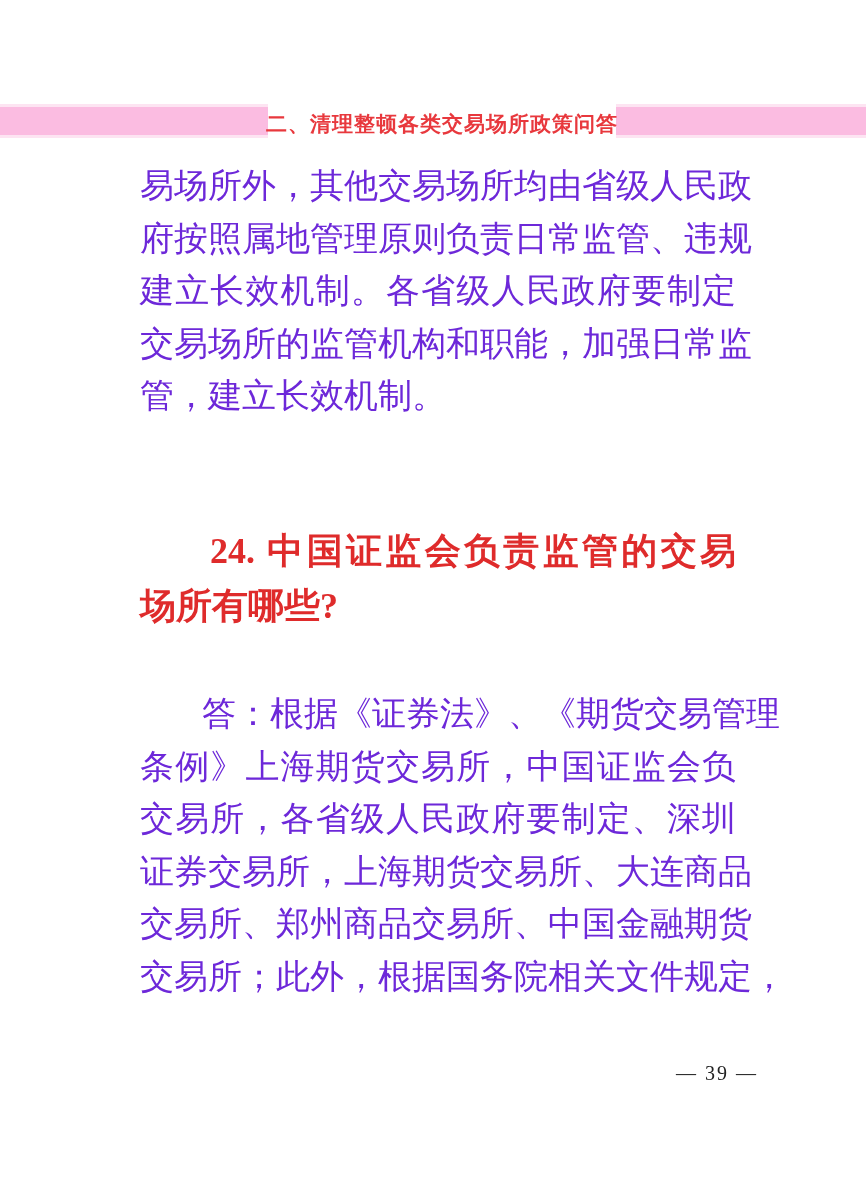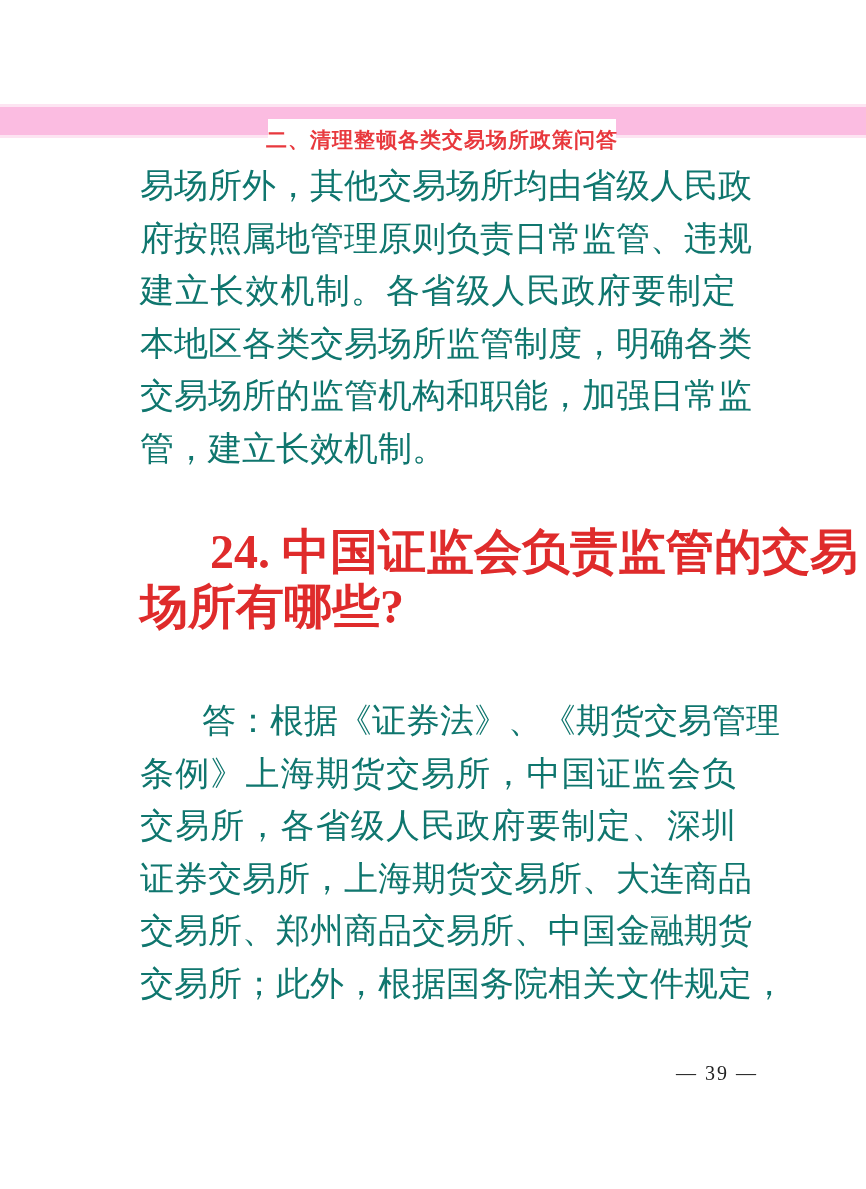--- a/index.html
+++ b/index.html
@@ -23,69 +23,69 @@
     width: 866px;
     height: 34px;
     background: #fbbce1;
     border-top: 3px solid #fde4f2;
     border-bottom: 3px solid #fde4f2;
     box-sizing: border-box;
   }
   #header-title-box {
     position: absolute;
     left: 268px;
-    top: 119px;
+    top: 103px;
     width: 348px;
     height: 41px;
     background: #ffffff;
     display: flex;
     align-items: center;
     justify-content: center;
   }
   #header-title {
     font-size: 21px;
     font-weight: bold;
     color: #e8383d;
     letter-spacing: 1px;
     white-space: nowrap;
   }
   
   .text-col {
     position: absolute;
     left: 140px;
     width: 596px;
-    color: #0f766e;
+    color: #6d28d9;
   }
   .line {
     height: 52.5px;
     line-height: 52.5px;
     font-size: 34px;
     text-align: justify;
     text-align-last: justify;
     text-justify: inter-character;
     white-space: nowrap;
     overflow: visible;
   }
   .line.last {
     text-align: center;
     text-align-last: left;
   }
   #para1 { top: 160px; }
   #answer { top: 688px; }
-  .indent-2 { padding-left: 62px; margin-top: 7px; }
+  .indent-2 { padding-left: 62px; }
   
   #question {
     top: 524px;
     color: #df2b2b;
     font-weight: bold;
   }
   #question .line {
     height: 55px;
     line-height: 55px;
-    font-size: 48px;
+    font-size: 36px;
   }
   #question .q-indent { padding-left: 70px; }
   
   #page-number {
     position: absolute;
     top: 1062px;
     right: 108px;
     font-size: 20px;
     color: #222222;
     letter-spacing: 2px;
@@ -98,21 +98,20 @@
 
   <div id="header-band"></div>
   <div id="header-title-box">
     <span id="header-title">二、清理整顿各类交易场所政策问答</span>
   </div>
 
   <div id="para1" class="text-col">
     <div class="line">易场所外，其他交易场所均由省级人民政</div>
     <div class="line">府按照属地管理原则负责日常监管、违规</div>
     <div class="line">建立长效机制。各省级人民政府要制定</div>
-    <div class="line">本地区各类交易场所监管制度，明确各类</div>
     <div class="line">交易场所的监管机构和职能，加强日常监</div>
     <div class="line last">管，建立长效机制。</div>
   </div>
 
   <div id="question" class="text-col">
     <div class="line q-indent">24. 中国证监会负责监管的交易</div>
     <div class="line last">场所有哪些?</div>
   </div>
 
   <div id="answer" class="text-col">

